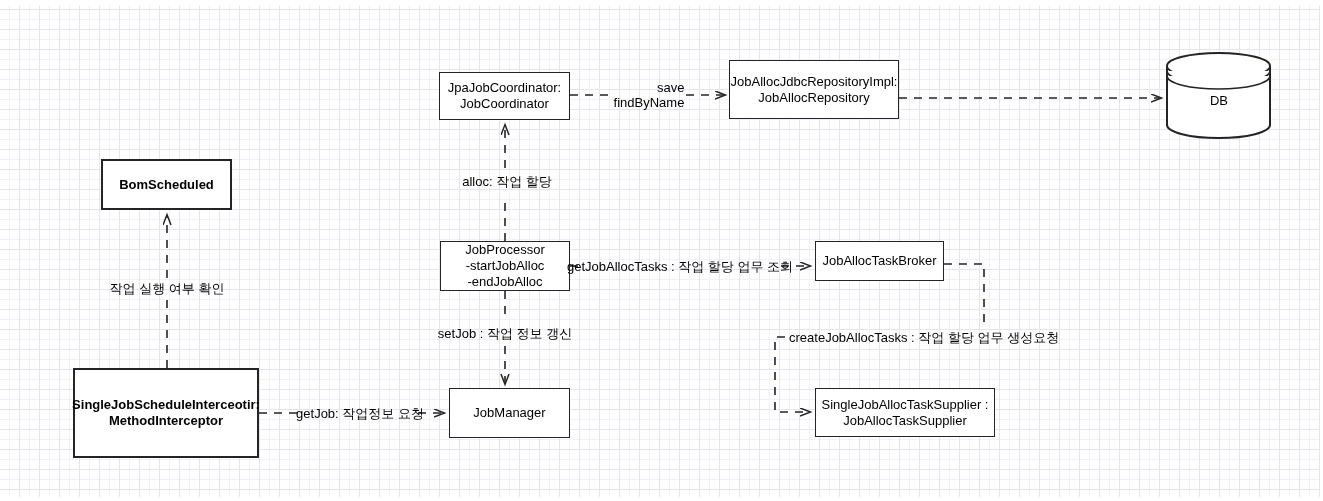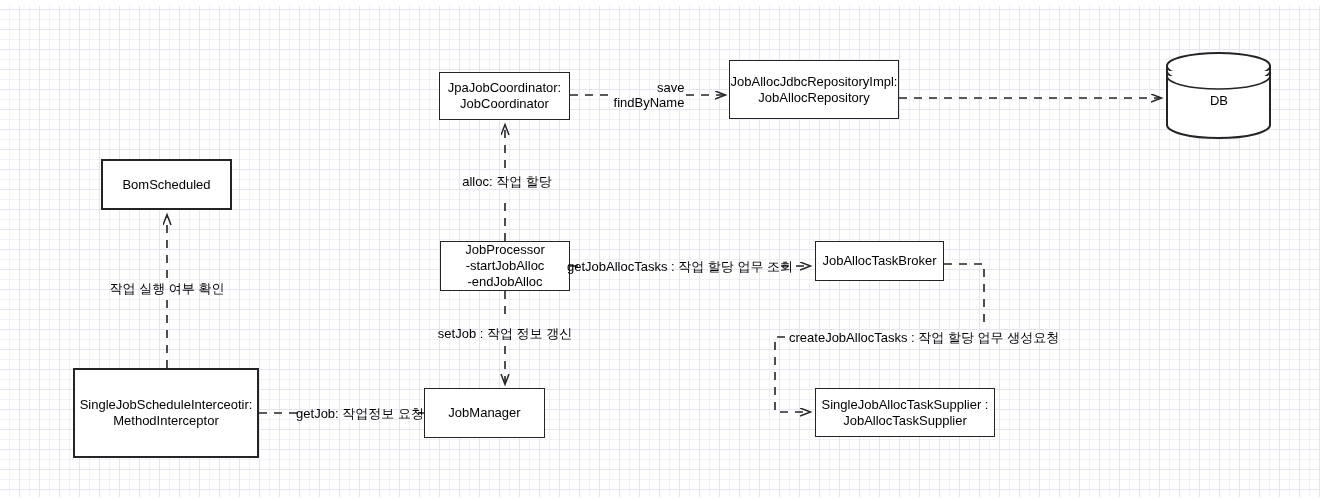--- a/index.html
+++ b/index.html
@@ -28,21 +28,21 @@
   .node {
     position:absolute;
     background:#ffffff;
     border:1.4px solid #242424;
     display:flex; flex-direction:column;
     align-items:center; justify-content:center;
     text-align:center;
     font-size:13px; line-height:16px;
     white-space:nowrap;
   }
-  .node.bold { border-width:2.4px; }
+  .node.bold { border-width:2.4px;font-weight:bold; }
   .edge-label {
     position:absolute;
     transform:translate(-50%,-50%);
     font-size:13px; line-height:15px;
     white-space:nowrap; text-align:right;
   }
   .edge-label.left-anchor { transform:translateY(-50%); text-align:center; }
   .db-label {
     position:absolute;
     transform:translate(-50%,-50%);
@@ -131,21 +131,21 @@
 
   <div class="node" style="left:815px;top:241px;width:129px;height:40px">
     <span>JobAllocTaskBroker</span>
   </div>
 
   <div class="node bold" style="left:73px;top:368px;width:186px;height:90px">
     <span>SingleJobScheduleInterceotir:</span>
     <span>MethodInterceptor</span>
   </div>
 
-  <div class="node" style="left:424px;top:388px;width:121px;height:50px">
+  <div class="node" style="left:449px;top:388px;width:121px;height:50px">
     <span>JobManager</span>
   </div>
 
   <div class="node" style="left:815px;top:388px;width:180px;height:49px">
     <span>SingleJobAllocTaskSupplier :</span>
     <span>JobAllocTaskSupplier</span>
   </div>
 
   <div class="db-label" style="left:1219px;top:100px">DB</div>
 

